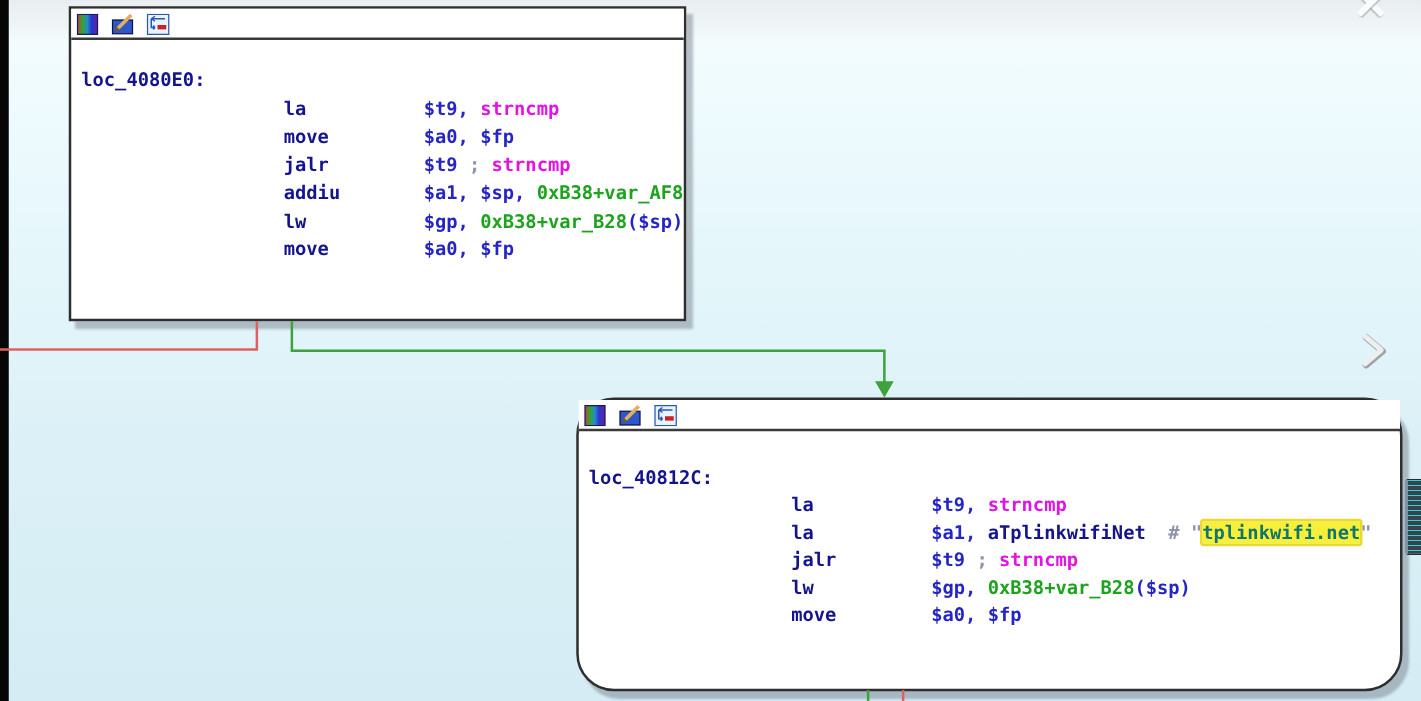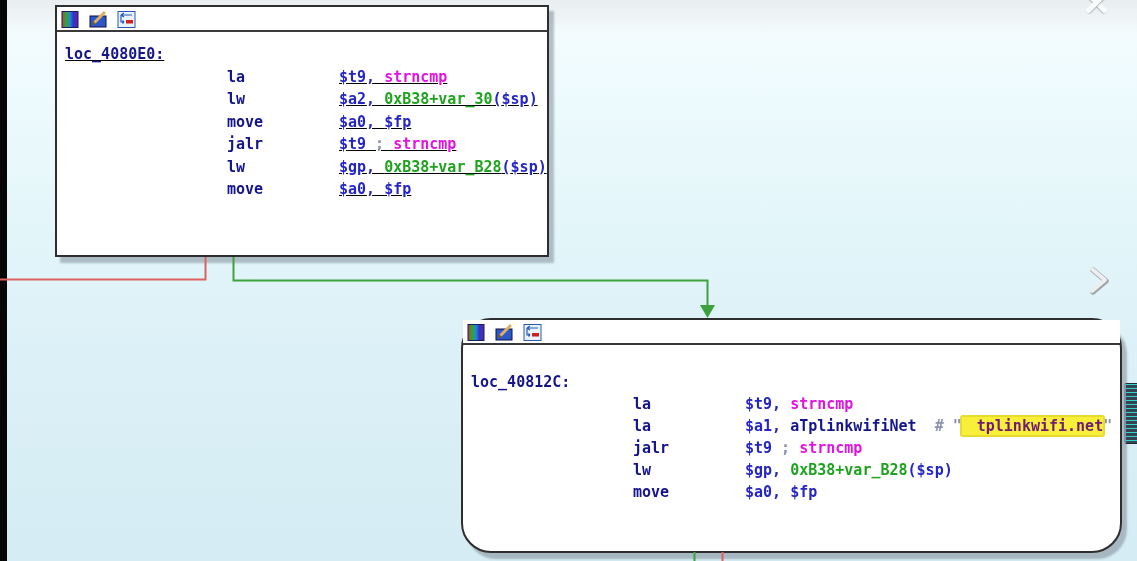--- a/index.html
+++ b/index.html
@@ -27,21 +27,21 @@
   .tok.lbl{color:var(--navy);}
   .tok.mn{color:var(--navy);}
   .tok.reg{color:var(--blue);}
   .tok.pun{color:var(--blue);}
   .tok.ext{color:var(--magenta);text-align:center;}
   .tok.stk{color:var(--green);}
   .tok.num{color:var(--orange);}
   .tok.loc{color:var(--navy);}
   .tok.com{color:var(--gray);}
   .tok.str{color:var(--gray);}
-  .tok.hl{color:#701a75;background:var(--hl);outline:2px solid #e8da2e;border-radius:1px;padding-left:15px;}
+  .tok.hl{color:#0f766e;background:var(--hl);outline:2px solid #e8da2e;border-radius:1px;}
 
   .close-x{position:absolute;left:1082px;top:-10px;width:28px;height:24px;z-index:7;cursor:pointer;}
   .close-x i{position:absolute;left:1px;top:10px;width:27px;height:5px;background:#fafbfb;border-radius:2px;
      box-shadow:0 1px 1px rgba(140,150,155,.7);}
   .close-x i:nth-child(1){transform:rotate(45deg);}
   .close-x i:nth-child(2){transform:rotate(-45deg);}
 
   .nav-chevron{position:absolute;left:1085px;top:265px;width:28px;height:34px;z-index:6;cursor:pointer;}
 
   .peek-node{
@@ -90,26 +90,26 @@
       </span>
       <span class="nicon" title="Group nodes">
         <svg width="19" height="17" viewBox="0 0 19 17">
           <rect x="1" y="0.5" width="17" height="16" fill="#e9f3fc" stroke="#2858b8"></rect>
           <path d="M4 4 H15 M4 4 L7 2 M4 4 L7 6" stroke="#2858b8" stroke-width="1.2" fill="none"></path>
           <path d="M4 4 V11 H7 M7 11 L5.5 9.5 M7 11 L5.5 12.5" stroke="#2858b8" stroke-width="1.2" fill="none"></path>
           <rect x="9" y="9" width="7" height="3.5" fill="#d02020"></rect>
         </svg>
       </span>
     </div>
-    <div class="code" style="padding-top:11px;text-decoration:underline;">
+    <div class="code" style="padding-top:21px;">
         <div class="line is-label"><span class="tok lbl">loc_4080E0:</span></div>
         <div class="line"><span class="tok mn mncol">la</span><span class="tok reg">$t9</span><span class="tok pun">, </span><span class="tok ext">strncmp</span></div>
-        <div class="line"><span class="tok mn mncol">lw</span><span class="tok reg">$a2</span><span class="tok pun">, </span><span class="tok stk">0xB38+var_30</span><span class="tok pun">(</span><span class="tok reg">$sp</span><span class="tok pun">)</span></div>
         <div class="line"><span class="tok mn mncol">move</span><span class="tok reg">$a0</span><span class="tok pun">, </span><span class="tok reg">$fp</span></div>
         <div class="line"><span class="tok mn mncol">jalr</span><span class="tok reg">$t9</span><span class="tok com"> ; </span><span class="tok ext">strncmp</span></div>
+        <div class="line"><span class="tok mn mncol">addiu</span><span class="tok reg">$a1</span><span class="tok pun">, </span><span class="tok reg">$sp</span><span class="tok pun">, </span><span class="tok stk">0xB38+var_AF8</span></div>
         <div class="line"><span class="tok mn mncol">lw</span><span class="tok reg">$gp</span><span class="tok pun">, </span><span class="tok stk">0xB38+var_B28</span><span class="tok pun">(</span><span class="tok reg">$sp</span><span class="tok pun">)</span></div>
         <div class="line"><span class="tok mn mncol">move</span><span class="tok reg">$a0</span><span class="tok pun">, </span><span class="tok reg">$fp</span></div>
       </div>
   </div>
 
   <div class="node" style="left:461px;top:318px;width:661px;height:235px;border-radius:30px;">
     <div class="node-titlebar">
       <span class="nicon" title="Set node color">
         <svg width="19" height="17" viewBox="0 0 19 17">
           <defs>

